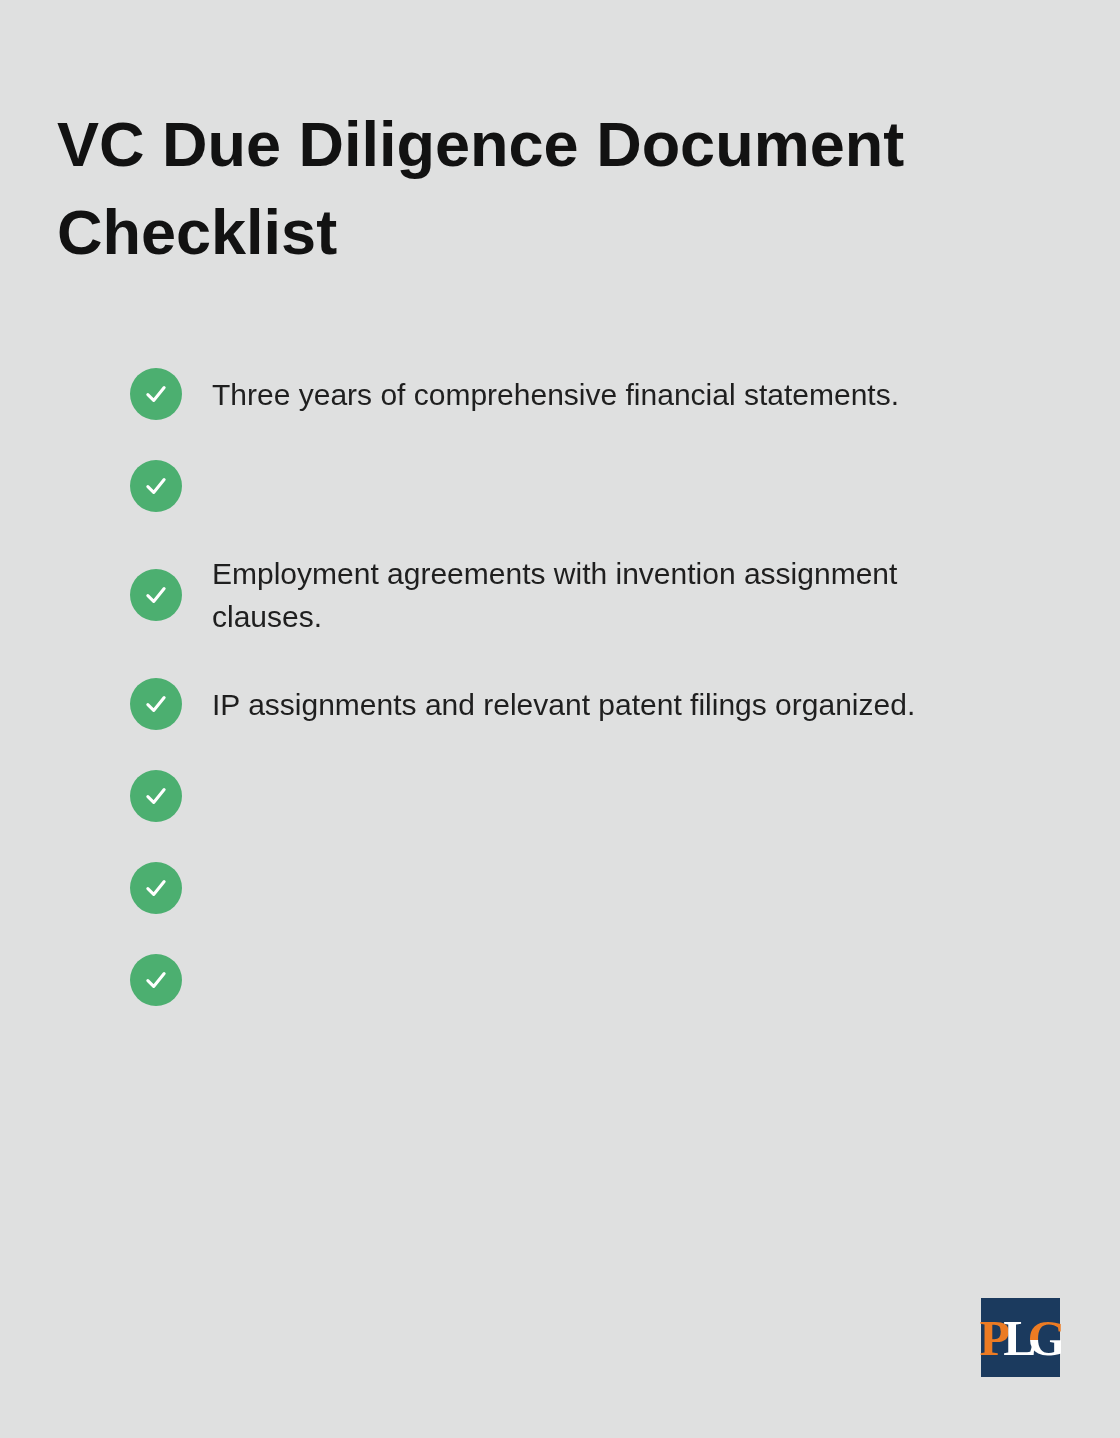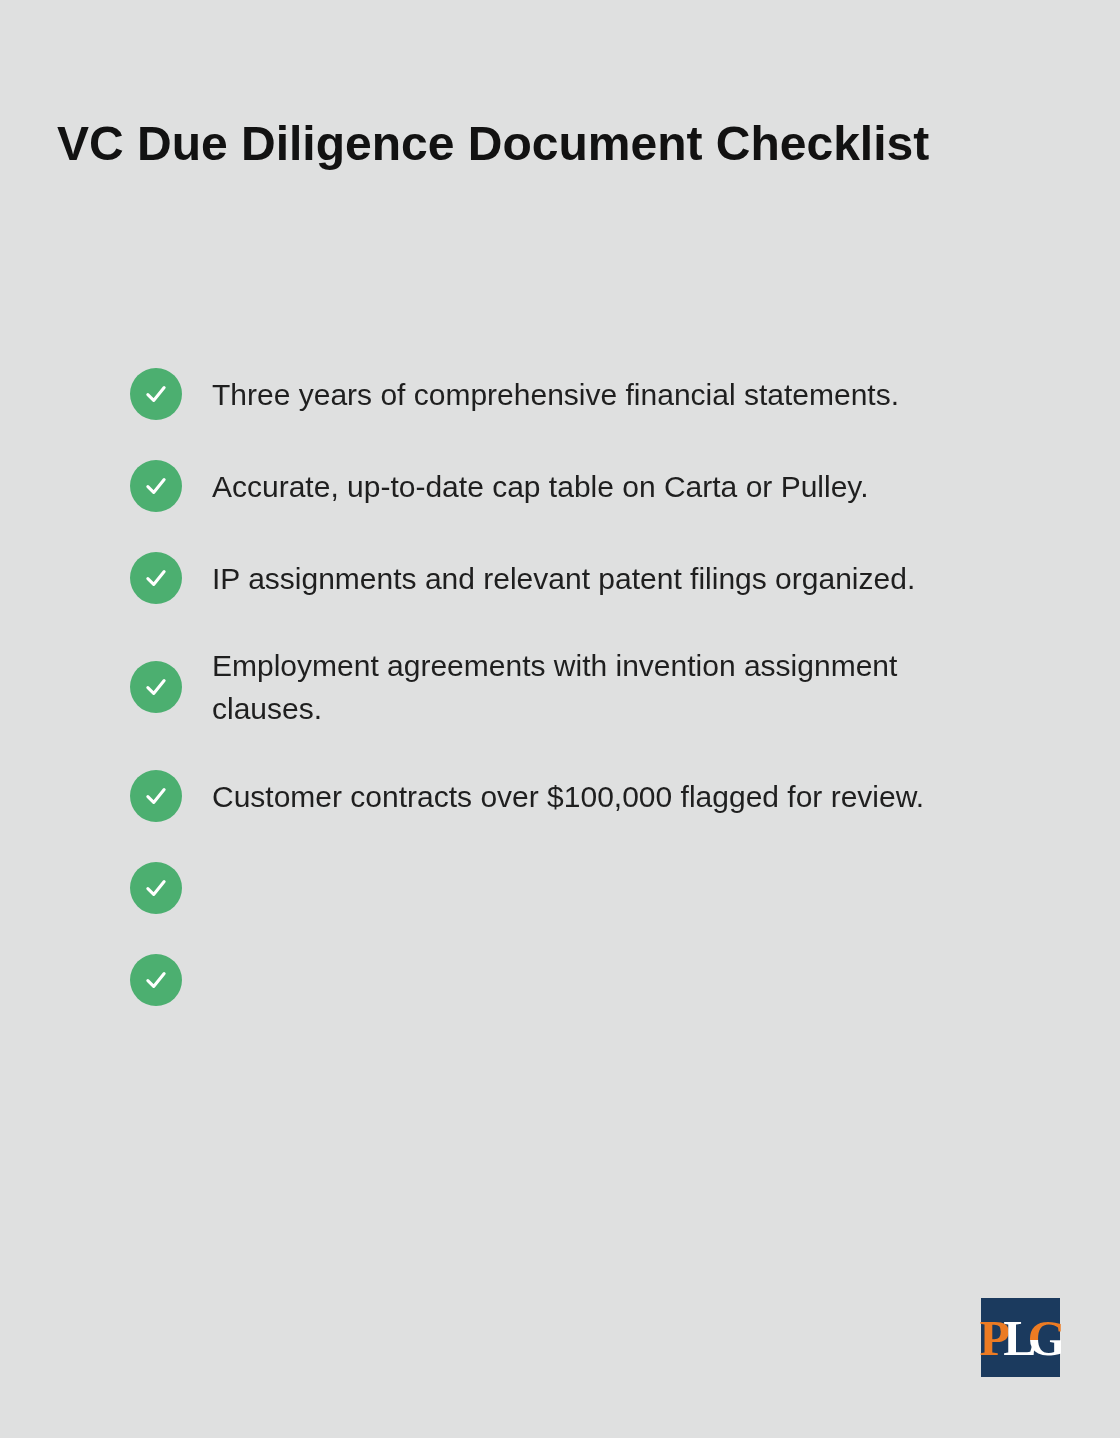--- a/index.html
+++ b/index.html
@@ -23,21 +23,21 @@
   }
   .poster {
     position: absolute;
     inset: 0;
   }
   h1.title {
     position: absolute;
     left: 57px;
     top: 100px;
     width: 940px;
-    font-size: 48px;
+    font-size: 63px;
     line-height: 88px;
     font-weight: 700;
     color: var(--title-text);
     letter-spacing: 0;
   }
   ul.checklist {
     position: absolute;
     left: 130px;
     top: 368px;
     width: 885px;
@@ -119,45 +119,43 @@
           </svg>
       </span>
       <span class="item-text">Three years of comprehensive financial statements.</span>
     </li>
     <li class="check-row">
       <span class="check-circle">
         <svg viewBox="0 0 24 24" fill="none" stroke="#ffffff" stroke-width="2.6" stroke-linecap="round" stroke-linejoin="round">
             <polyline points="5,12.5 10,17.5 19,6.5"></polyline>
           </svg>
       </span>
-      <span class="item-text">Accurate, up-to-date cap table on Carta or Pulley.</span>
+    </li>
+    <li class="check-row">
+      <span class="check-circle">
+        <svg viewBox="0 0 24 24" fill="none" stroke="#ffffff" stroke-width="2.6" stroke-linecap="round" stroke-linejoin="round">
+            <polyline points="5,12.5 10,17.5 19,6.5"></polyline>
+          </svg>
+      </span>
+      <span class="item-text">Employment agreements with invention assignment clauses.</span>
     </li>
     <li class="check-row">
       <span class="check-circle">
         <svg viewBox="0 0 24 24" fill="none" stroke="#ffffff" stroke-width="2.6" stroke-linecap="round" stroke-linejoin="round">
             <polyline points="5,12.5 10,17.5 19,6.5"></polyline>
           </svg>
       </span>
       <span class="item-text">IP assignments and relevant patent filings organized.</span>
     </li>
     <li class="check-row">
       <span class="check-circle">
         <svg viewBox="0 0 24 24" fill="none" stroke="#ffffff" stroke-width="2.6" stroke-linecap="round" stroke-linejoin="round">
             <polyline points="5,12.5 10,17.5 19,6.5"></polyline>
           </svg>
       </span>
-      <span class="item-text">Employment agreements with invention assignment clauses.</span>
-    </li>
-    <li class="check-row">
-      <span class="check-circle">
-        <svg viewBox="0 0 24 24" fill="none" stroke="#ffffff" stroke-width="2.6" stroke-linecap="round" stroke-linejoin="round">
-            <polyline points="5,12.5 10,17.5 19,6.5"></polyline>
-          </svg>
-      </span>
-      <span class="item-text">Customer contracts over $100,000 flagged for review.</span>
     </li>
     <li class="check-row">
       <span class="check-circle">
         <svg viewBox="0 0 24 24" fill="none" stroke="#ffffff" stroke-width="2.6" stroke-linecap="round" stroke-linejoin="round">
             <polyline points="5,12.5 10,17.5 19,6.5"></polyline>
           </svg>
       </span>
     </li>
     <li class="check-row">
       <span class="check-circle">

